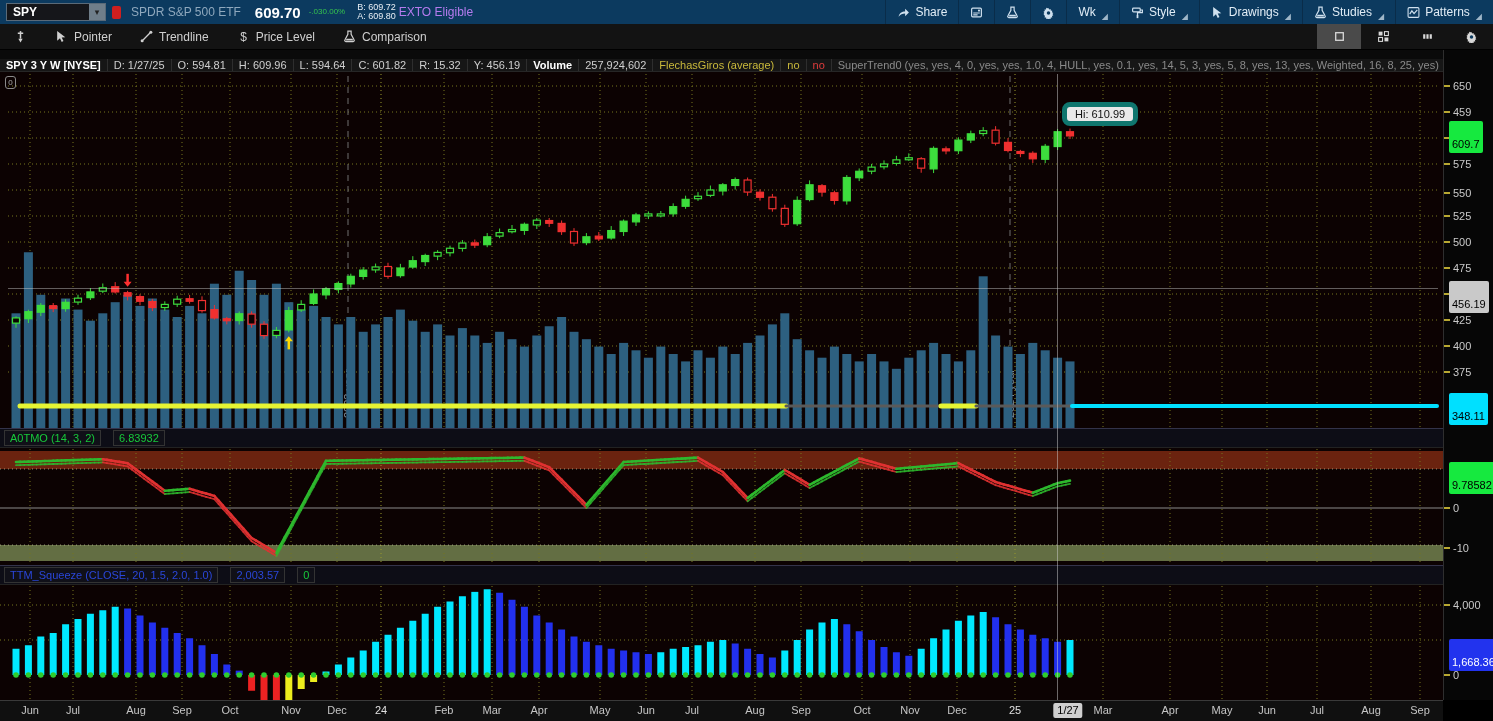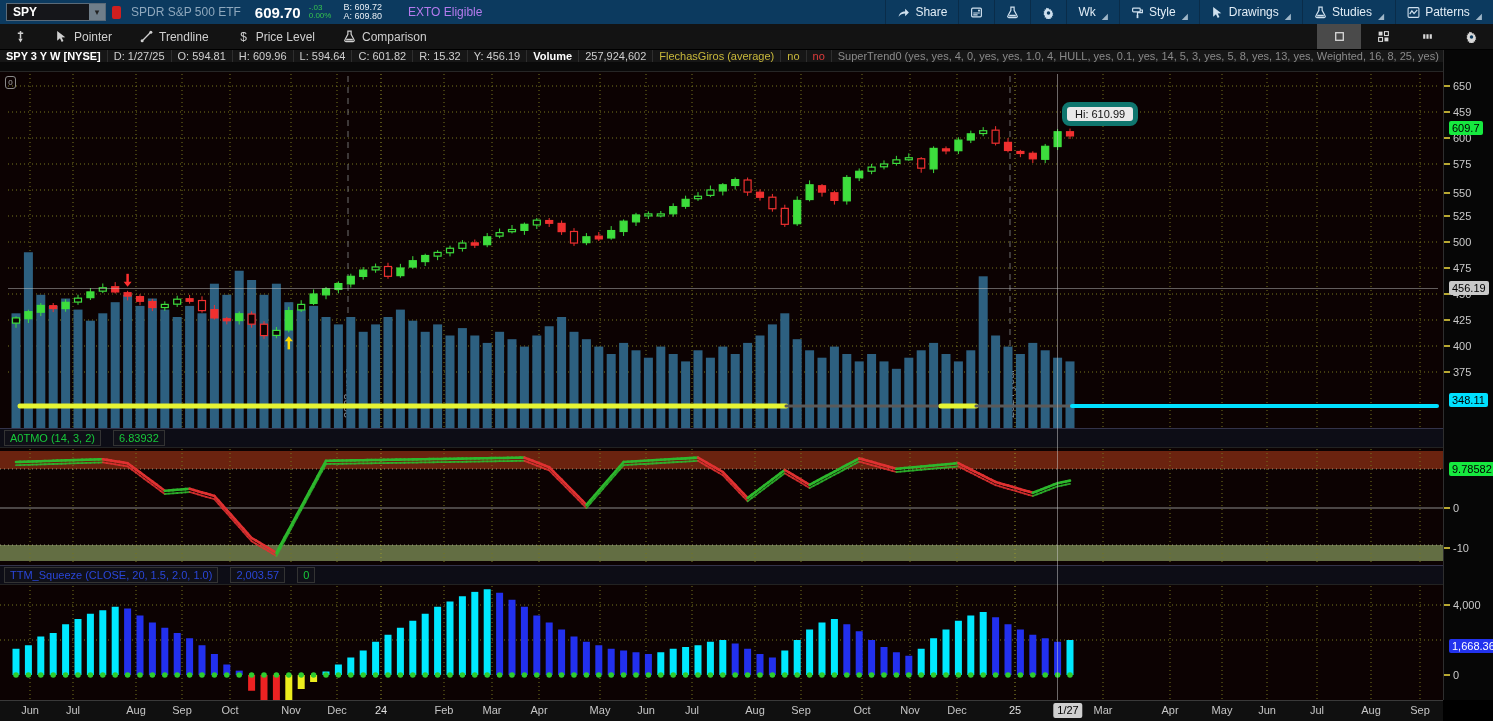--- a/index.html
+++ b/index.html
@@ -8,55 +8,55 @@
   #app { position:relative; width:1493px; height:721px; background:#000; overflow:hidden; color:#ddd; }
 
   
   .topbar { position:absolute; left:0; top:0; width:1493px; height:24px; background:#0c3a5f; display:flex; align-items:center; font-size:12px; color:#d7e6f2; }
   .symbox { display:flex; align-items:center; margin-left:6px; width:100px; height:18px; background:#15161a; border:1px solid #5a6a78; }
   .symbox .sym { flex:1; padding-left:6px; font-weight:bold; color:#fff; font-size:12px; }
   .symbox .dd { width:16px; height:16px; background:#6f7e8a; color:#222; font-size:9px; display:flex; align-items:center; justify-content:center; }
   .lockicon { width:9px; height:13px; background:#cf1f1f; border-radius:2px; margin-left:6px; }
   .t-desc { color:#8fa8bd; margin-left:10px; }
   .t-price { color:#fff; font-weight:bold; font-size:15px; margin-left:14px; }
-  .t-chg { display:flex; flex-direction:column; line-height:8px; font-size:8px; color:#35c24f; margin-left:8px; }
+  .t-chg { display:flex; flex-direction:row; line-height:8px; font-size:8px; color:#35c24f; margin-left:8px; }
   .t-ba  { display:flex; flex-direction:column; line-height:9px; font-size:9px; color:#e8eef4; margin-left:12px; }
-  .t-exto { color:#b57bee; margin-left:26px; }
+  .t-exto { color:#b57bee; margin-left:3px; }
   .topbar-right { margin-left:auto; display:flex; align-items:stretch; height:100%; }
   .tb-item { display:flex; align-items:center; gap:5px; padding:0 11px; border-left:1px solid #0a2c49; font-size:12px; color:#e2edf6; cursor:default; }
   .tb-item svg { display:block; }
   .caret { font-size:8px; color:#9fb6c8; align-self:flex-end; margin:0 0 3px 1px; }
 
   
   .toolbar { position:absolute; left:0; top:24px; width:1493px; height:26px; background:#131313; border-bottom:1px solid #000; display:flex; align-items:center; font-size:12px; color:#cfcfcf; }
   .tool { display:flex; align-items:center; gap:6px; padding:0 14px; height:100%; }
   .toolbar-right { margin-left:auto; display:flex; height:100%; }
   .tbtn { width:44px; display:flex; align-items:center; justify-content:center; color:#ccc; }
   .tbtn.active { background:#4a4a4a; }
 
   
-  .datahdr { position:absolute; left:0; top:50px; width:1443px; height:22px; background:#0a0a0a; border-bottom:1px solid #262626; display:flex; align-items:flex-start; font-size:11px; }
+  .datahdr { position:absolute; left:0; top:50px; width:1443px; height:22px; background:#0a0a0a; border-bottom:1px solid #262626; display:flex; align-items:flex-end; font-size:11px; }
   .seg { display:flex; align-items:center; padding:0 6px; border-right:1px solid #2e2e2e; background:#161616; color:#cfcfcf; white-space:nowrap; }
 
   
   .chips { position:absolute; left:18px; top:77px; display:flex; gap:3px; z-index:5; font-size:11px; font-weight:bold; }
   .chip { padding:1px 4px; color:#000; white-space:nowrap; border:1px solid #050505; }
   .flagicon { position:absolute; left:5px; top:76px; width:11px; height:13px; border:1px solid #8a8a8a; border-radius:3px; color:#aaa; font-size:8px; text-align:center; line-height:12px; z-index:5; }
 
   
   svg.pane { position:absolute; left:0; background:#0c0202; }
   .subhdr { position:absolute; left:0; width:1443px; height:20px; background:#0d0d16; border-top:1px solid #33334a; border-bottom:1px solid #222; display:flex; align-items:center; gap:12px; font-size:11px; padding-left:4px; }
   .subseg { border:1px solid #333; background:#101018; padding:0 5px; height:16px; display:flex; align-items:center; }
 
   
   .raxis { position:absolute; left:1443px; top:50px; width:50px; height:650px; background:#060606; border-left:1px solid #2e2e2e; font-size:11px; color:#c9c9c9; }
   .tick { position:absolute; left:0; width:100%; height:12px; line-height:12px; }
   .tick .dash { position:absolute; left:0; top:5px; width:6px; height:2px; background:#b8a832; }
   .tick .lbl { position:absolute; left:9px; top:0; }
-  .badge { position:absolute; left:5px; padding:0 3px; height:14px; line-height:14px; border-radius:2px; font-size:11px; color:#000; z-index:4; }
+  .badge { position:absolute; left:5px; padding:16px 3px; height:14px; line-height:14px; border-radius:2px; font-size:11px; color:#000; z-index:4; }
 
   
   .taxis { position:absolute; left:0; top:700px; width:1443px; height:21px; background:#101010; border-top:1px solid #3a3a3a; font-size:11px; color:#c6c6c6; }
   .mon { position:absolute; top:3px; transform:translateX(-50%); }
   .datebadge { position:absolute; top:2px; transform:translateX(-50%); background:#cfcfcf; color:#000; padding:0 4px; border-radius:2px; height:15px; line-height:15px; z-index:3; }
 
   
   .xhair-v { position:absolute; width:1px; background:rgba(205,205,205,.5); z-index:3; }
   .xhair-h { position:absolute; height:1px; background:rgba(205,205,205,.45); z-index:3; }
 

